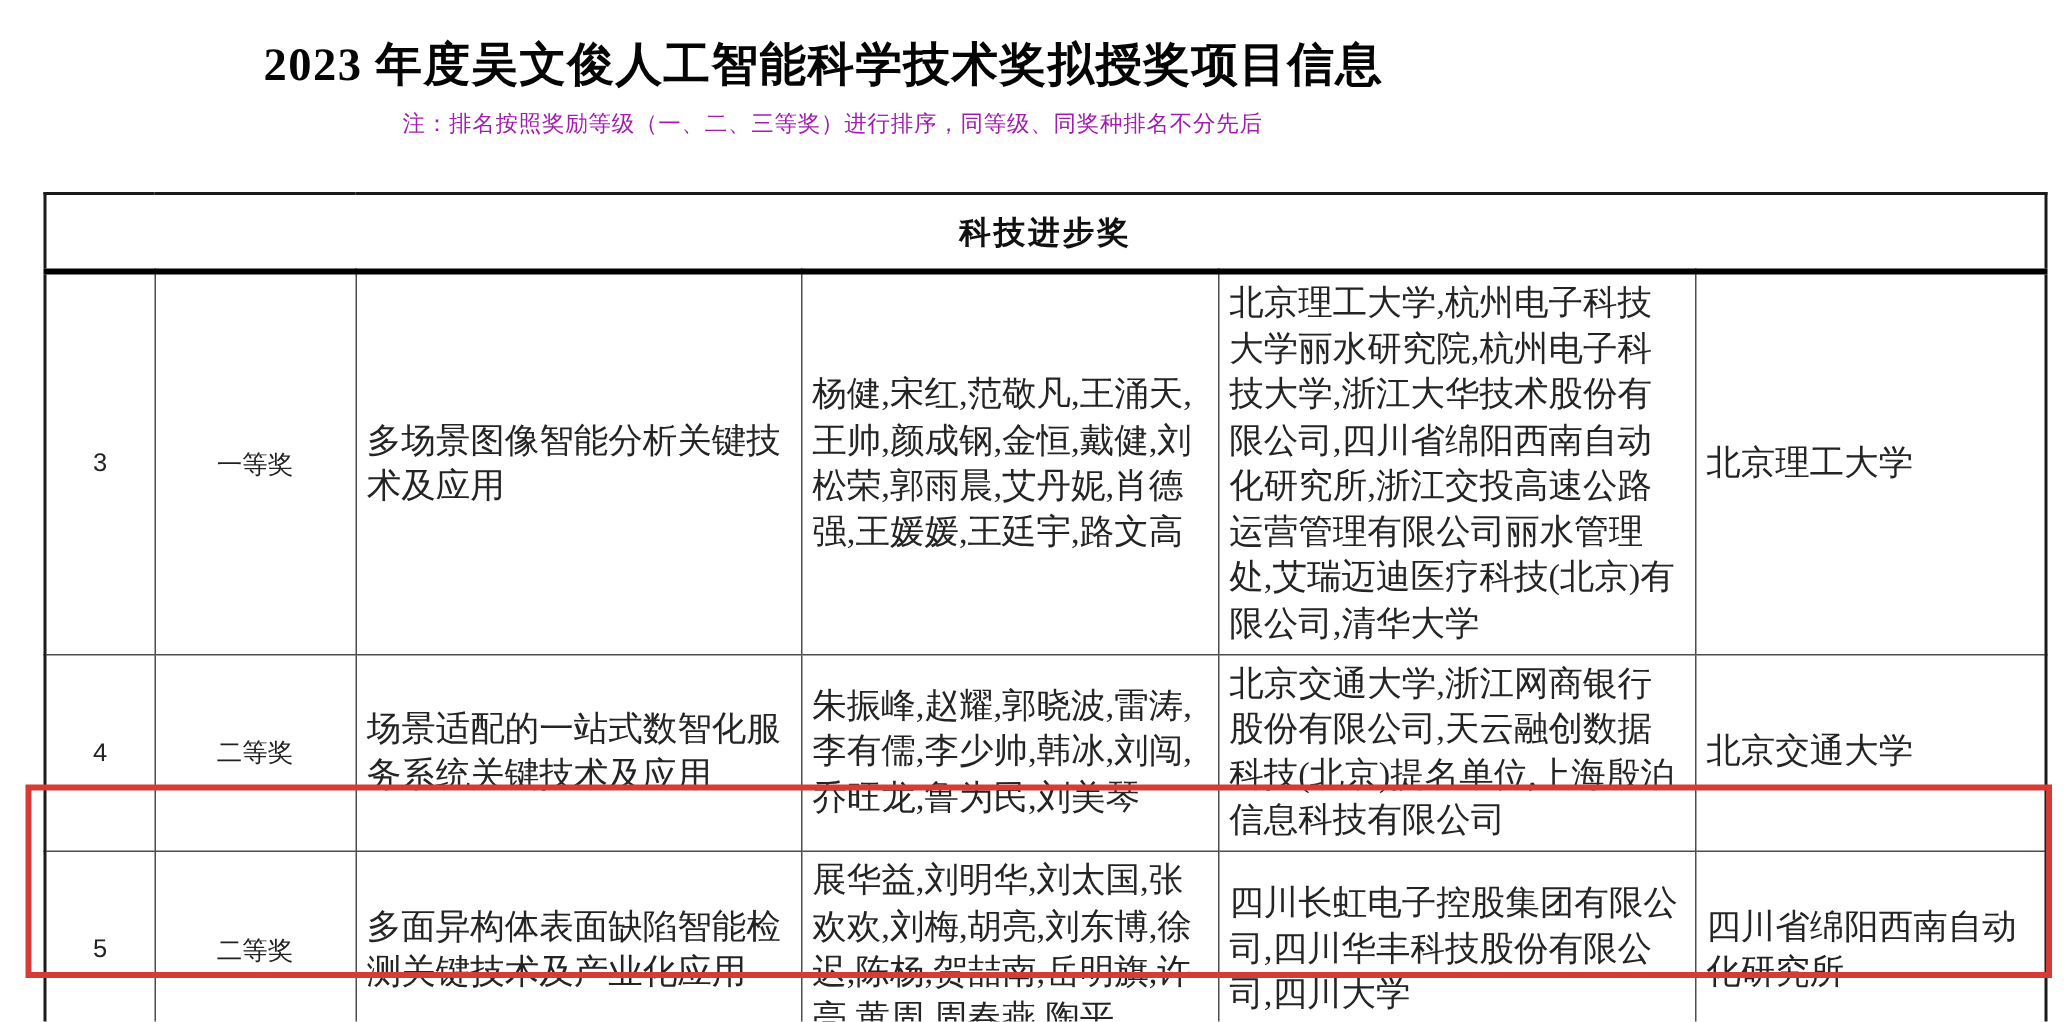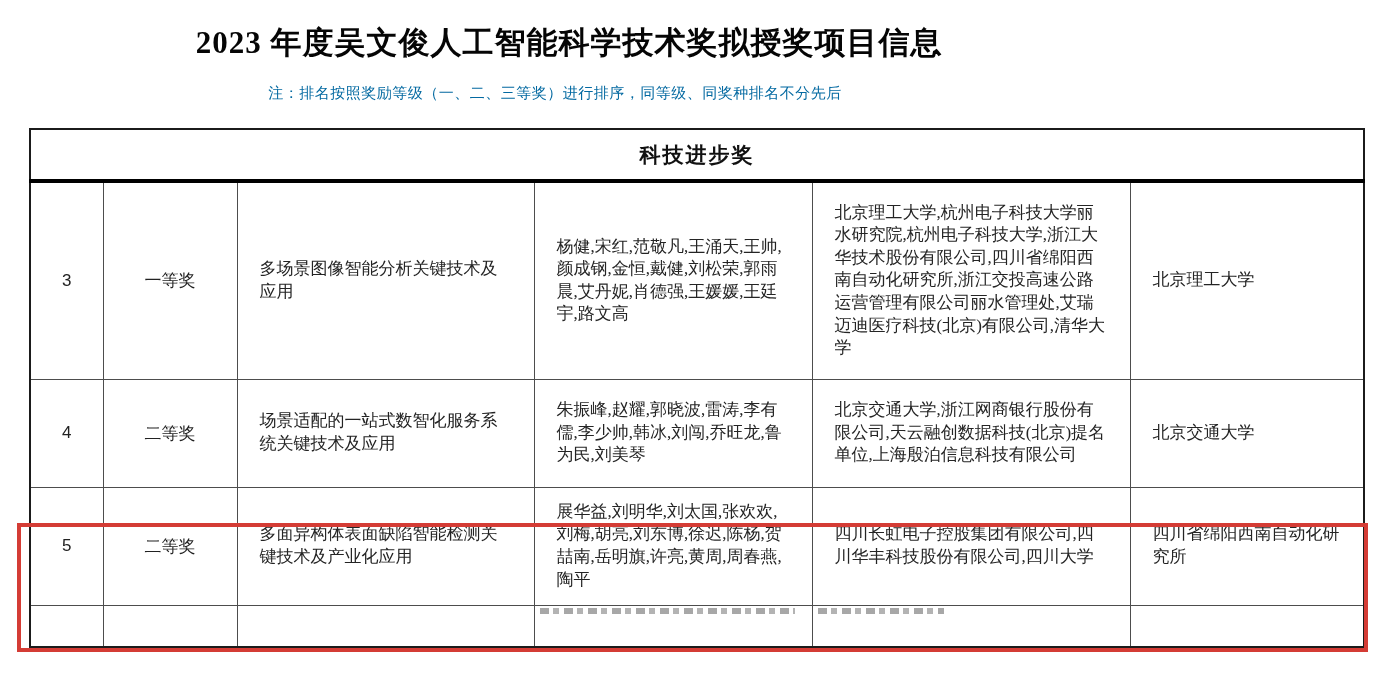--- a/index.html
+++ b/index.html
@@ -10,26 +10,25 @@
     overflow:hidden;
     font-family:"Liberation Serif","DejaVu Serif",serif;
     color:#1c1c1c;
   }
   .doc-title{
     position:absolute;top:22px;left:0;width:1098px;
     text-align:center;
     font-size:31px;font-weight:bold;color:#050505;
     letter-spacing:1px;
     font-family:"Liberation Serif","DejaVu Serif",serif;
-    margin-left:20px;
   }
   .doc-note{
-    position:absolute;top:84px;left:0;width:1110px;
+    position:absolute;top:73px;left:0;width:1110px;
     text-align:center;
-    font-size:15px;color:#0369a1;
+    font-size:15px;color:#a21caf;
     letter-spacing:0.5px;
   }
   .tablewrap{
     position:absolute;left:29px;top:128px;width:1334px;
   }
   table.award{
     border-collapse:collapse;
     table-layout:fixed;
     width:1334px;
     border:2px solid #1b1b1b;
@@ -55,22 +54,22 @@
     font-family:"Liberation Sans","DejaVu Sans",sans-serif;
     background:#fff;
   }
   td.c-center{
     text-align:center;vertical-align:middle;
     font-size:17px;color:#222;
     font-family:"Liberation Sans","DejaVu Sans",sans-serif;
   }
   td.c-text{
     text-align:left;vertical-align:middle;
-    font-size:17px;line-height:1.33;color:#242424;
-    padding:4px 22px;
+    font-size:23px;line-height:1.33;color:#242424;
+    padding:4px 7px;
     word-break:break-all;
   }
   tr.r3{height:198px;}
   tr.r4{height:108px;}
   tr.r5{height:118px;}
   tr.rpartial{height:42px;}
   .clipped-strokes{
     height:6px;width:93%;
     margin:1px auto 0 4px;
     background:repeating-linear-gradient(90deg,#8a8a8a 0 9px,transparent 9px 13px,#9a9a9a 13px 19px,transparent 19px 24px);

